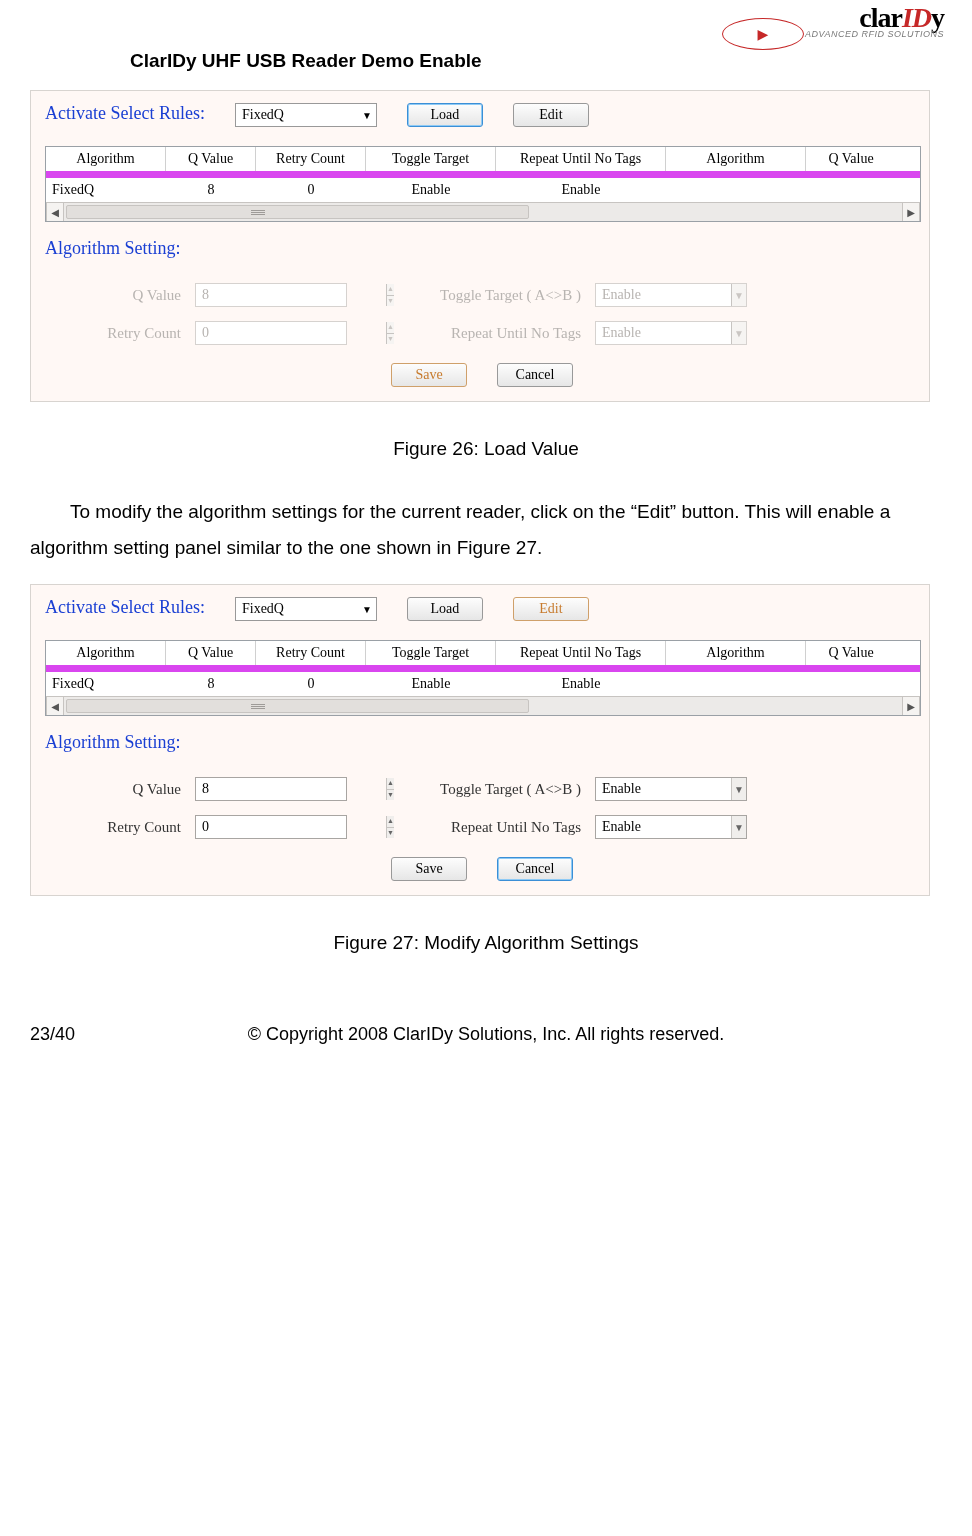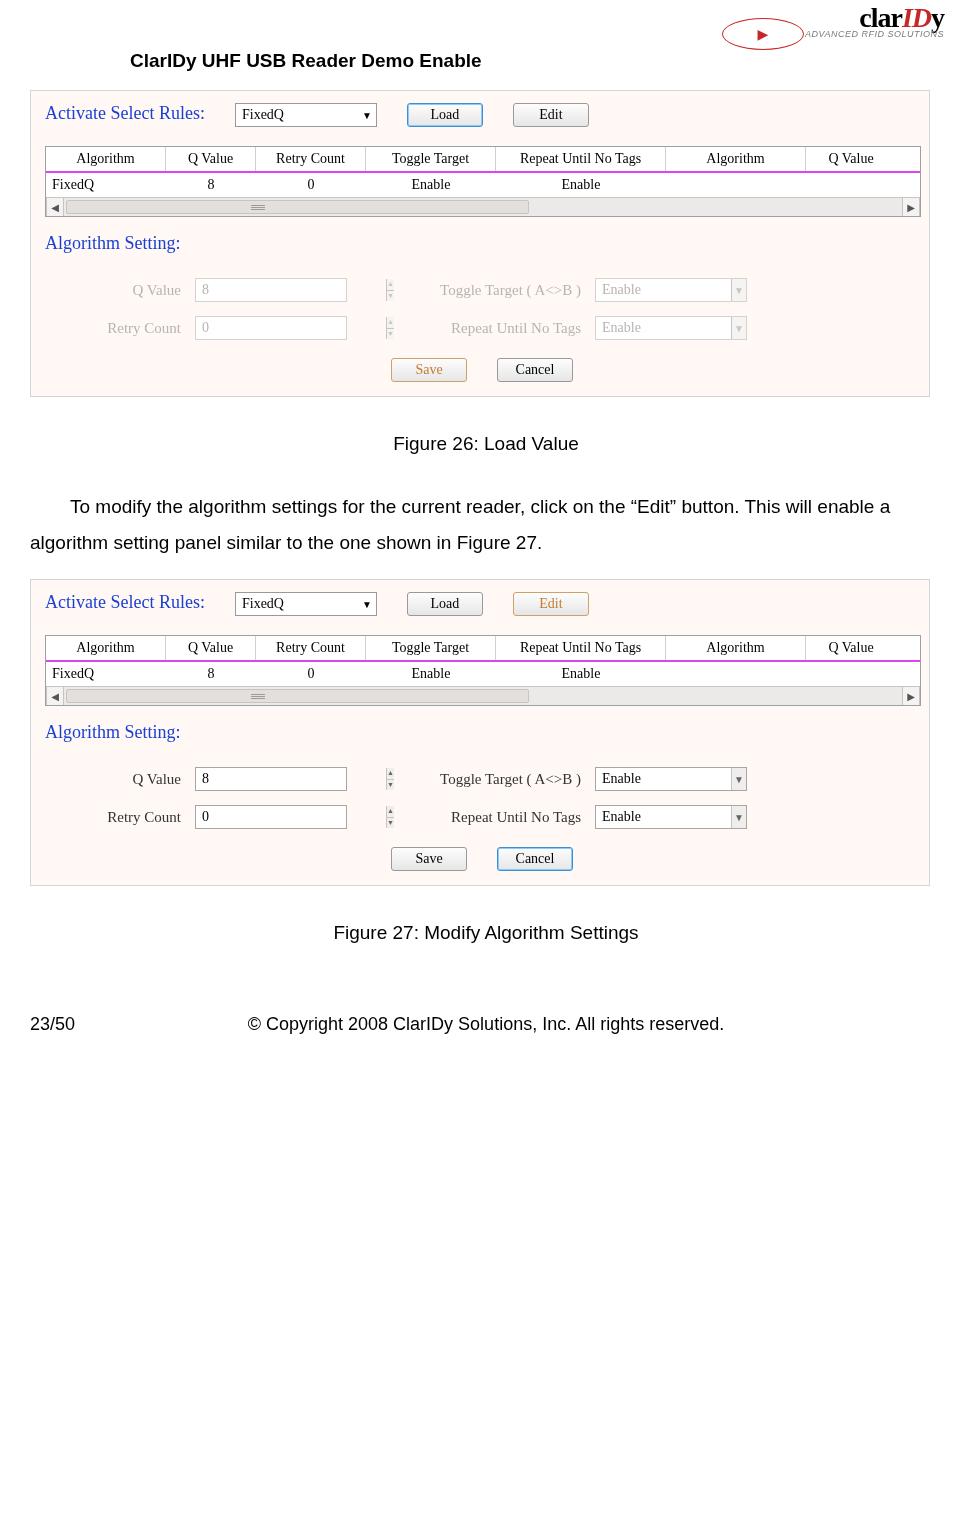--- a/index.html
+++ b/index.html
@@ -16,21 +16,21 @@
   .panel{width:900px;margin:18px 0 0 0;background:#fff8f5;border:1px solid #d8d4d0;box-sizing:border-box;padding:12px 10px 8px 14px;}
   .section-label{color:#1a3fd3;font-family:"Times New Roman",serif;font-size:18px;margin-bottom:8px;}
   .top-row{display:flex;gap:30px;margin-bottom:14px;}
   .combo{display:inline-flex;align-items:center;background:#fff;border:1px solid #999;height:22px;padding:0 4px 0 6px;font-family:"Times New Roman",serif;font-size:14px;width:130px;justify-content:space-between;}
   .combo .caret{font-size:10px;}
   .btn{display:inline-flex;align-items:center;justify-content:center;height:22px;width:74px;border:1px solid #999;border-radius:3px;background:linear-gradient(#fdfdfd,#e6e6e6);font-family:"Times New Roman",serif;font-size:14px;}
   .btn.hilite{border:1px solid #3b8fd6;box-shadow:0 0 0 1px #8ecaf5 inset;}
   .btn.orange{color:#c77b2e;border-color:#cfa06a;}
   .table{border:1px solid #9aa0a6;background:#fff;width:100%;font-family:"Times New Roman",serif;font-size:14px;}
   .thead,.trow{display:grid;grid-template-columns:120px 90px 110px 130px 170px 140px 90px;}
-  .thead{border-bottom:2px solid #d946ef;}
+  .thead{border-bottom:7px solid #d946ef;}
   .thead>div{padding:4px 6px;text-align:center;border-right:1px solid #d0d0d0;}
   .thead>div:last-child{border-right:none;}
   .trow>div{padding:4px 6px;text-align:center;}
   .trow>div:first-child{text-align:left;}
   .hscroll{height:18px;background:#eceae8;border-top:1px solid #c7c4c1;display:flex;align-items:stretch;}
   .hscroll .arrow{width:16px;display:flex;align-items:center;justify-content:center;font-size:10px;color:#555;border-left:1px solid #c7c4c1;border-right:1px solid #c7c4c1;background:#f5f3f1;}
   .hscroll .track{flex:1;position:relative;}
   .hscroll .thumb{position:absolute;top:2px;bottom:2px;left:2px;width:55%;background:#e2dfdc;border:1px solid #c7c4c1;border-radius:2px;}
   .hscroll .grip{position:absolute;left:40%;top:3px;bottom:3px;width:14px;display:flex;flex-direction:column;justify-content:center;gap:1px;}
   .hscroll .grip span{height:1px;background:#9e9b98;}
@@ -233,16 +233,16 @@
     </div>
     <div class="actions">
       <span class="btn">Save</span>
       <span class="btn hilite">Cancel</span>
     </div>
   </div>
 
   <div class="fig-caption">Figure 27: Modify Algorithm Settings</div>
 
   <div class="footer">
-    <span class="pg">23/50</span>
+    <span class="pg">23/40</span>
     <div class="copy">© Copyright 2008 ClarIDy Solutions, Inc. All rights reserved.</div>
   </div>
 </div>
 
 </body></html>

